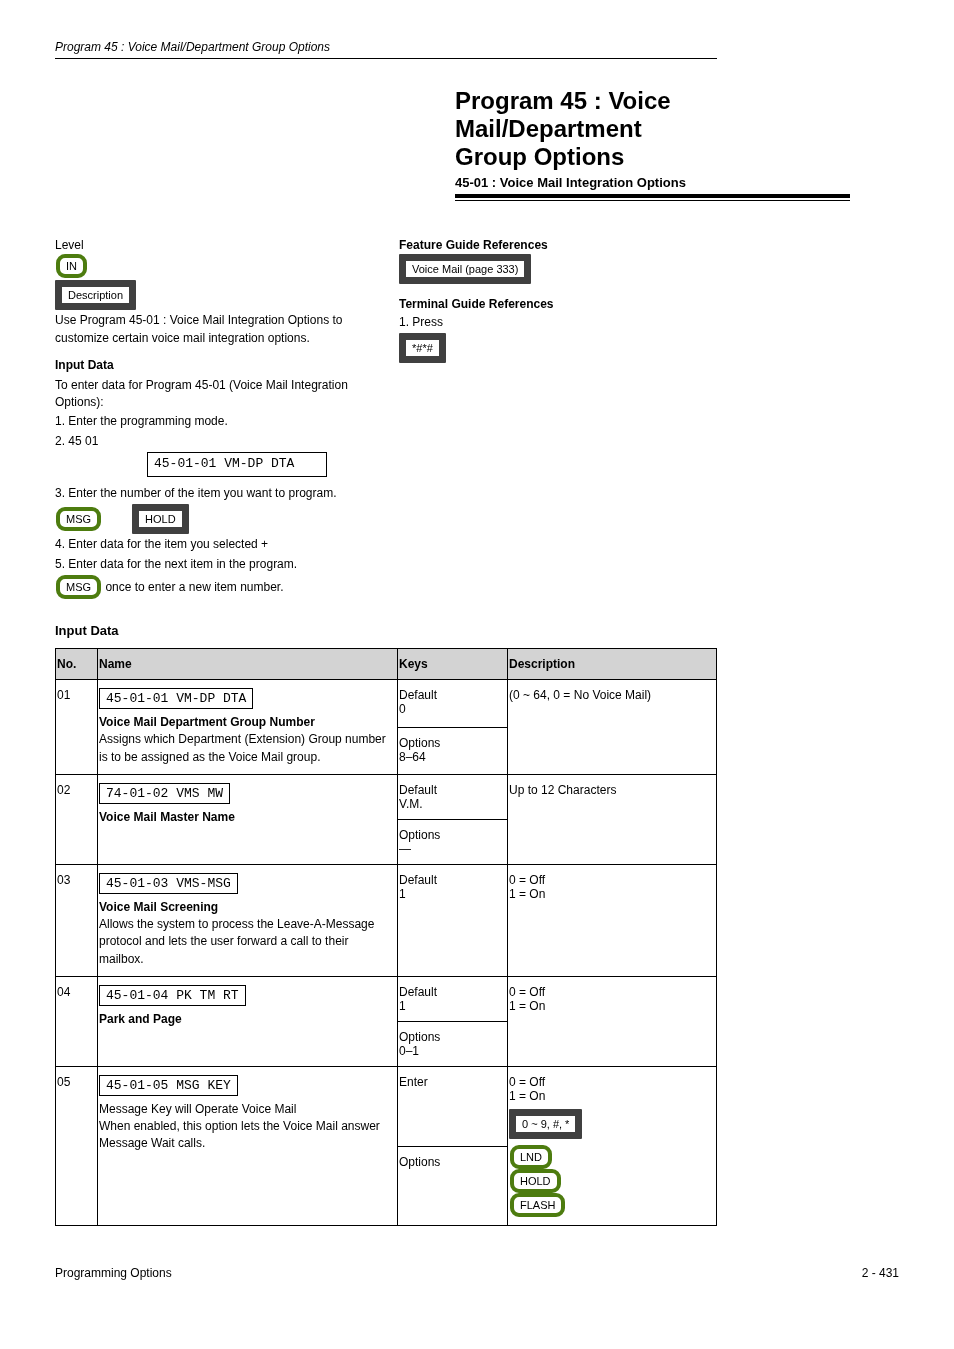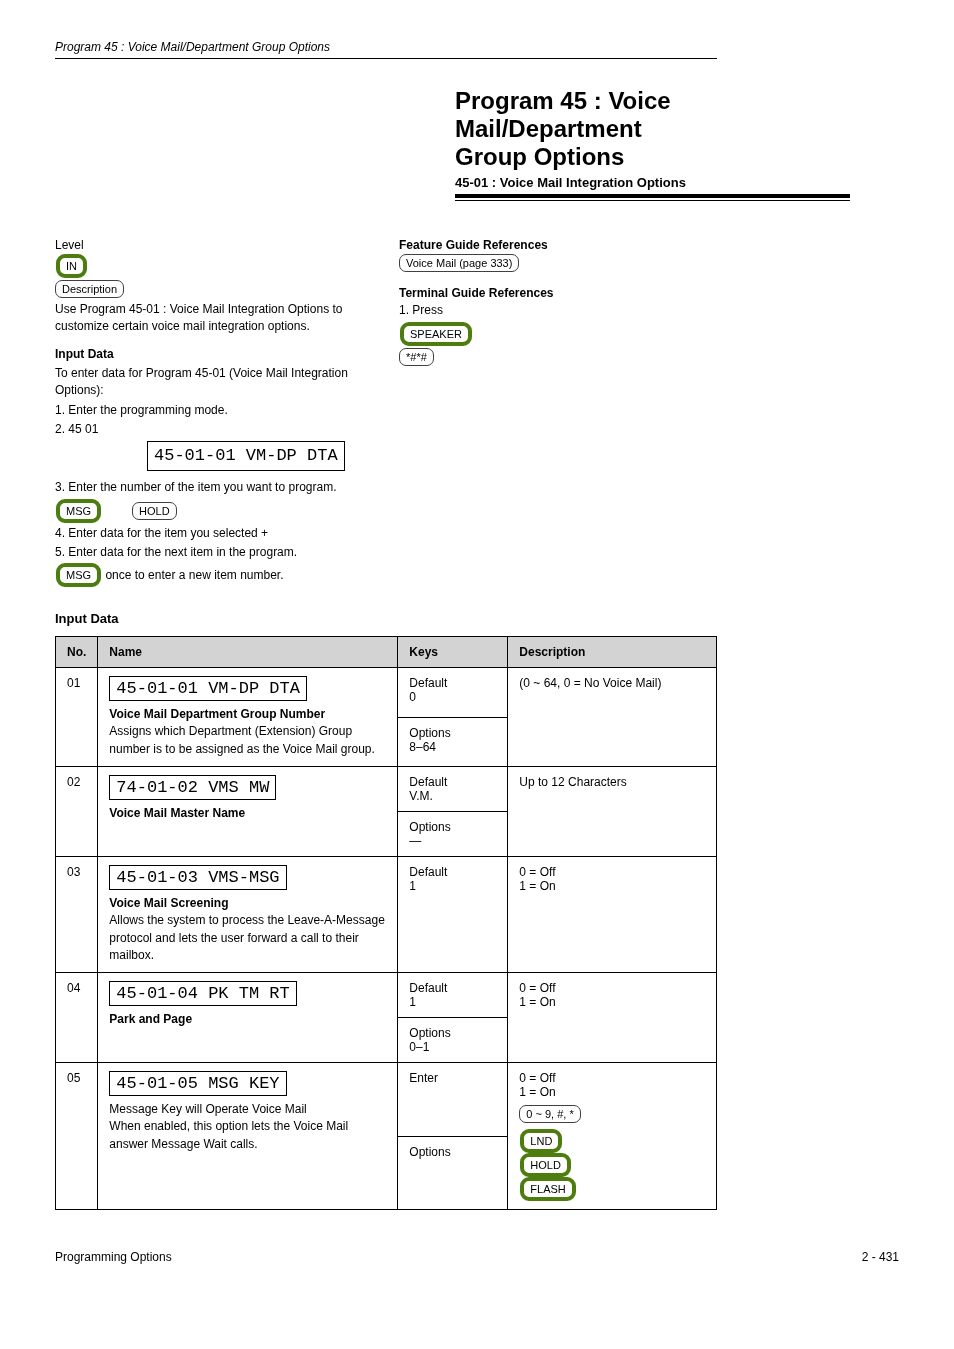--- a/index.html
+++ b/index.html
@@ -56,58 +56,58 @@
     display: inline-block;
     border: 4px solid #4d7c0f;
     border-radius: 9px;
     padding: 0 6px;
     line-height: 16px;
     font-size: 11px;
     margin: 0 1px;
   }
   .wide-pill {
     display: inline-block;
-    border: 1px solid #404040;
-    border-radius: 7px;
+    border: 7px solid #404040;
+    border-radius: 1px;
     padding: 0 6px;
     line-height: 16px;
     font-size: 11px;
   }
   .sub-heading {
     font-size: 13px;
     font-weight: bold;
     margin-top: 22px;
     margin-bottom: 4px;
   }
 
   
   table.guide {
     border-collapse: collapse;
     width: 100%;
     margin-top: 10px;
     font-size: 12px;
   }
   table.guide th, table.guide td {
     border: 1px solid #000;
-    padding: 8px 11px;
+    padding: 8px 1px;
     vertical-align: top;
     text-align: left;
   }
   table.guide th {
     background: #d3d3d3;
     font-weight: bold;
   }
   .col-no   { width: 42px; text-align: center; }
   .col-name { width: 300px; }
   .col-keys { width: 110px; }
   .screen-box {
     display: inline-block;
     border: 1px solid #000;
     font-family: "Courier New", monospace;
-    font-size: 17px;
+    font-size: 13px;
     padding: 2px 6px;
     margin-bottom: 6px;
     white-space: nowrap;
   }
   td .desc { margin-top: 2px; line-height: 1.45; }
   .key-seq { margin-top: 6px; }
 
   .footer {
     position: absolute;
     bottom: 26px;
@@ -169,23 +169,20 @@
     </div>
 
     <div class="col">
       <div style="font-weight:bold;">Feature Guide References</div>
       <p>
         <span class="wide-pill">Voice Mail (page 333)</span>
       </p>
       <div style="font-weight:bold;margin-top:12px;">Terminal Guide References</div>
       <p>
         <span>1. Press </span>
-      </p>
-      <p>
-        <span class="pill">SPEAKER</span>
       </p>
       <p>
         <span class="wide-pill">*#*#</span>
       </p>
     </div>
   </div>
 
   <div class="sub-heading">Input Data</div>
 
   <table class="guide">

